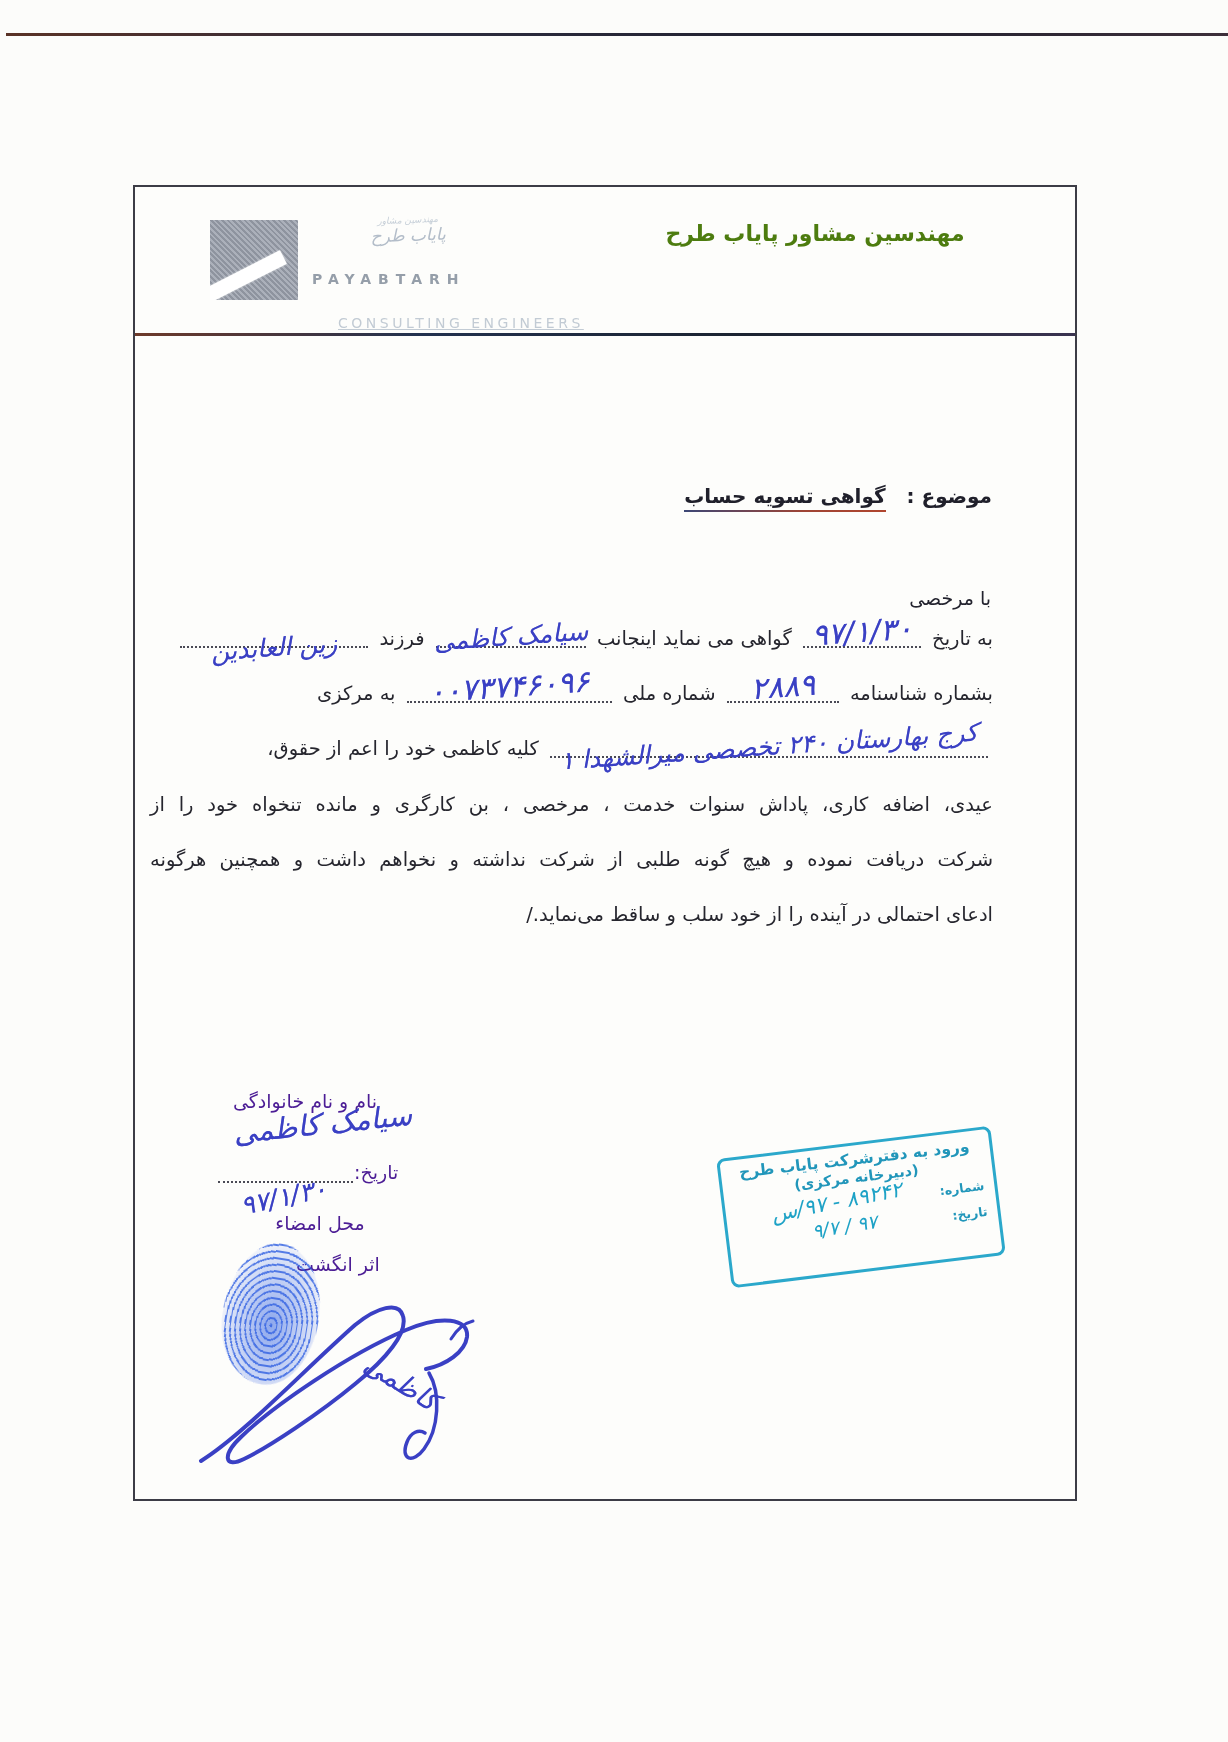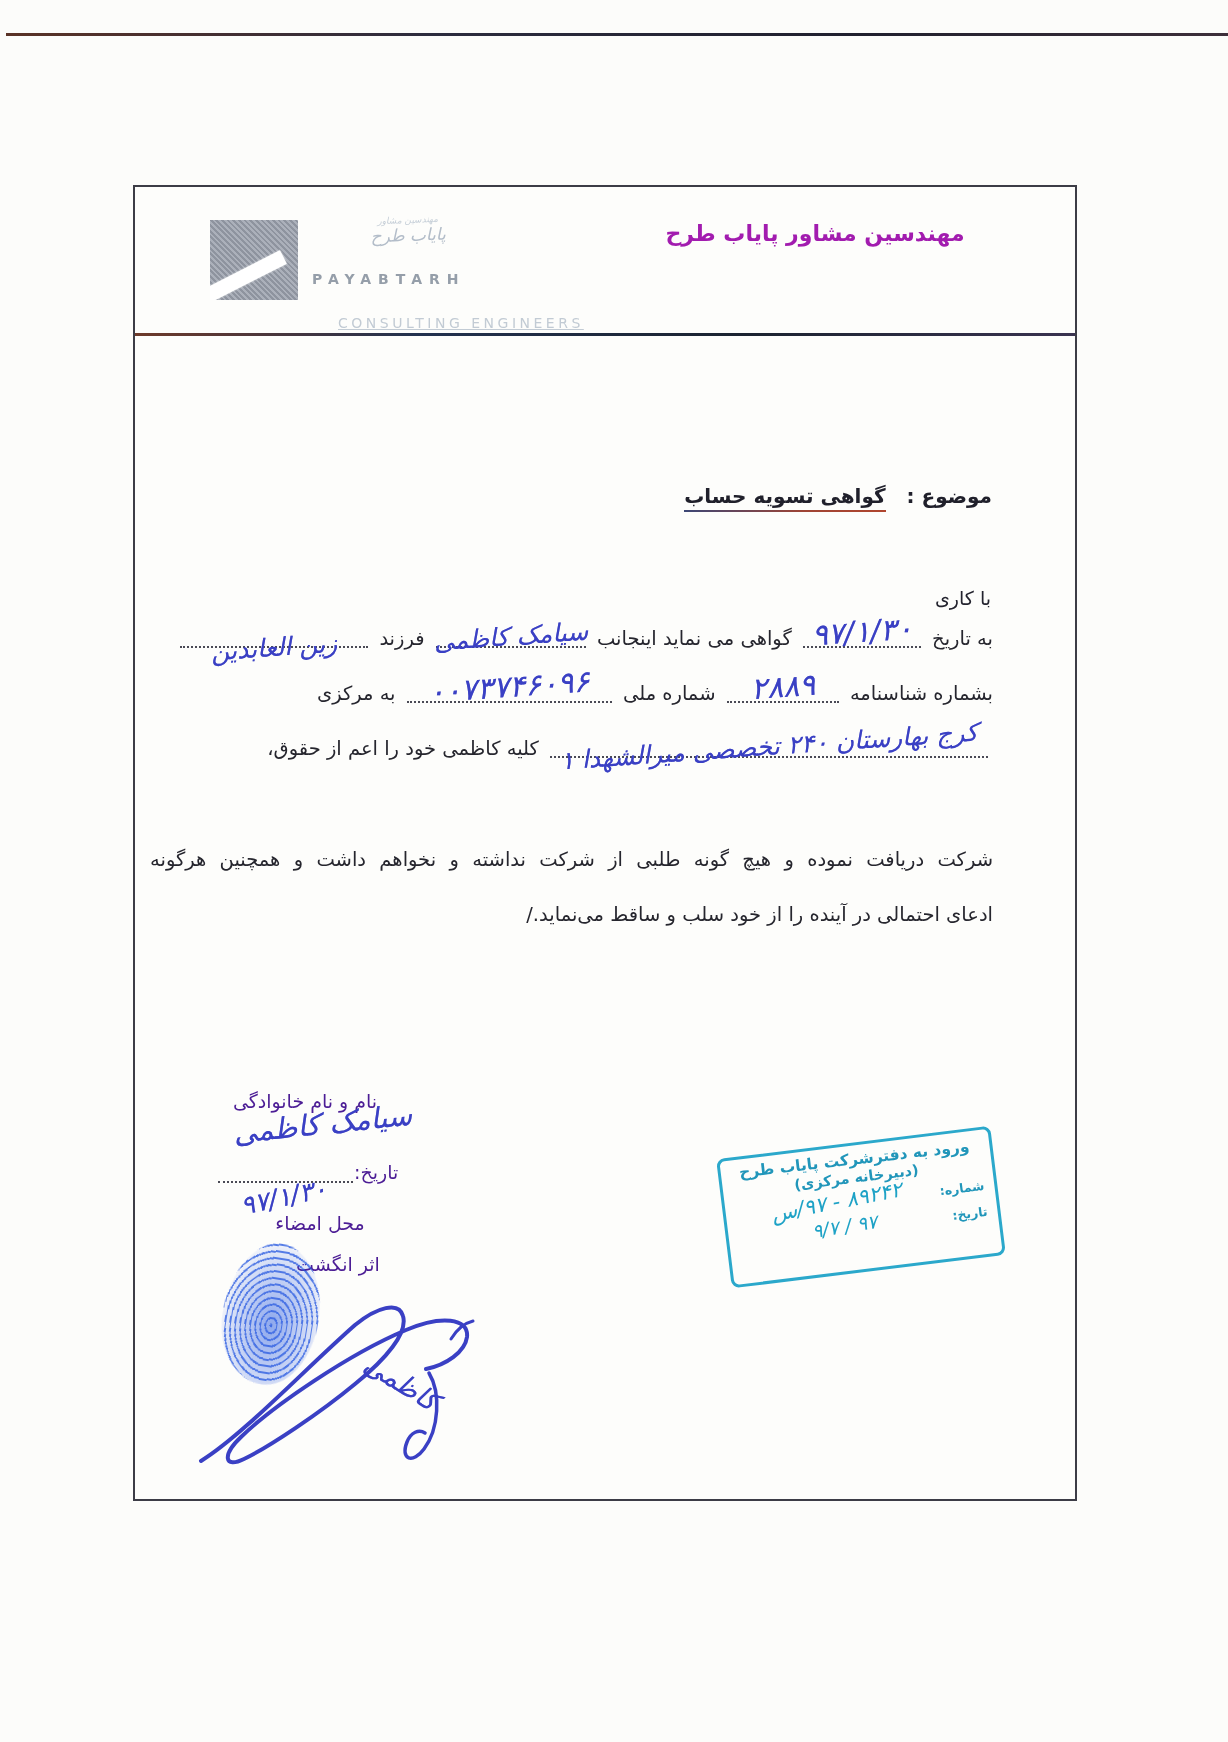--- a/index.html
+++ b/index.html
@@ -42,21 +42,21 @@
   .brand-latin{
     position:absolute;left:177px;top:84px;
     color:#959ea9;font-size:14px;letter-spacing:7px;font-weight:bold;
   }
   .brand-tagline{
     position:absolute;left:203px;top:128px;
     color:#c2cbd4;font-size:14px;letter-spacing:3.5px;text-decoration:underline;
   }
   .header-right{
     position:absolute;left:490px;top:34px;width:380px;text-align:center;direction:rtl;
-    color:#a21caf;
+    color:#4d7c0f;
   }
   .company-name{font-size:22px;font-weight:bold;}
   .form-title{font-size:21px;font-weight:bold;margin-top:30px;}
   .header-divider{
     position:absolute;left:0;right:0;top:146px;height:2.5px;
     background:linear-gradient(90deg,#6e3a2a,#23324f 30%,#1b2330 65%,#3a3350);
   }
   
   .subject{
     position:absolute;right:83px;top:297px;direction:rtl;
@@ -167,21 +167,21 @@
       <div class="company-name">مهندسین مشاور پایاب طرح</div>
     </div>
 
     <div class="header-divider"></div>
 
     <div class="subject">
       <span>موضوع :</span>
       <span class="subject-value">گواهی تسویه حساب</span>
     </div>
 
-    <div class="salutation">با کاری</div>
+    <div class="salutation">با مرخصی</div>
 
     <div class="body-par">
 
       <div class="bline bl1">
         <span>به تاریخ</span>
         <span class="fill w120">
           <span class="hand big">۹۷/۱/۳۰</span>
         </span>
         <span>گواهی می نماید اینجانب</span>
         <span class="fill w150">
@@ -205,20 +205,21 @@
         <span>به مرکزی</span>
       </div>
 
       <div class="bline bl3">
         <span class="fill w440">
           <span class="hand md">کرج بهارستان ۲۴۰ تخصصی میرالشهدا ۱</span>
         </span>
         <span>کلیه کاظمی خود را اعم از حقوق،</span>
       </div>
 
+      <div class="bline bl4 just">عیدی، اضافه کاری،  پاداش سنوات خدمت ، مرخصی ، بن کارگری و مانده تنخواه خود را از</div>
       <div class="bline bl6">ادعای احتمالی در آینده را از خود سلب و ساقط می‌نماید./</div>
       <div class="bline bl5 just">شرکت دریافت نموده و هیچ گونه طلبی از شرکت نداشته و نخواهم داشت و همچنین هرگونه</div>
     </div>
 
     <div class="sig-label lab-name">نام و نام خانوادگی</div>
     <div class="hand-abs hand-name">سیامک کاظمی</div>
 
     <div class="sig-label lab-date">تاریخ:</div>
     <div class="date-dotted"></div>
     <div class="hand-abs hand-date2">۹۷/۱/۳۰</div>

